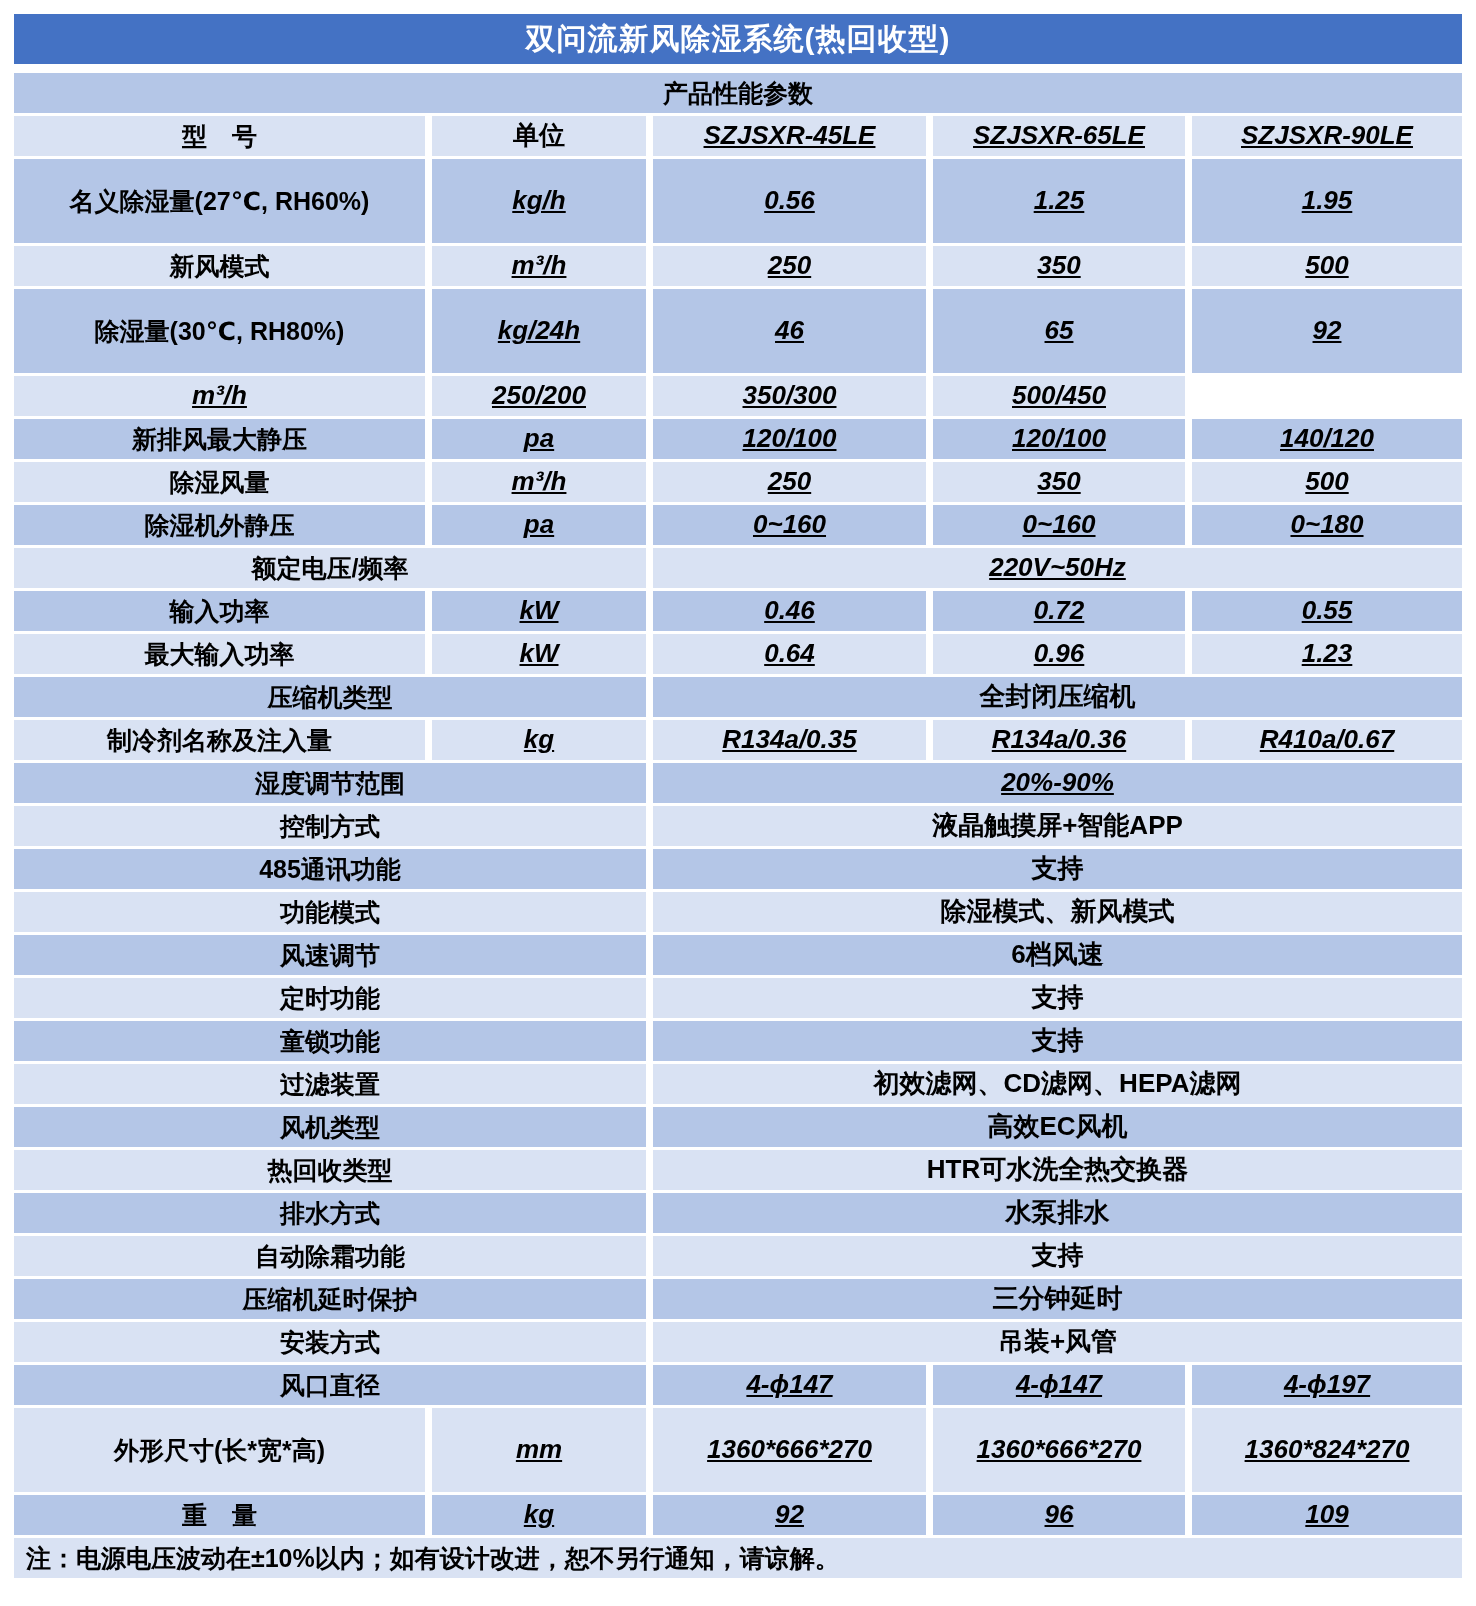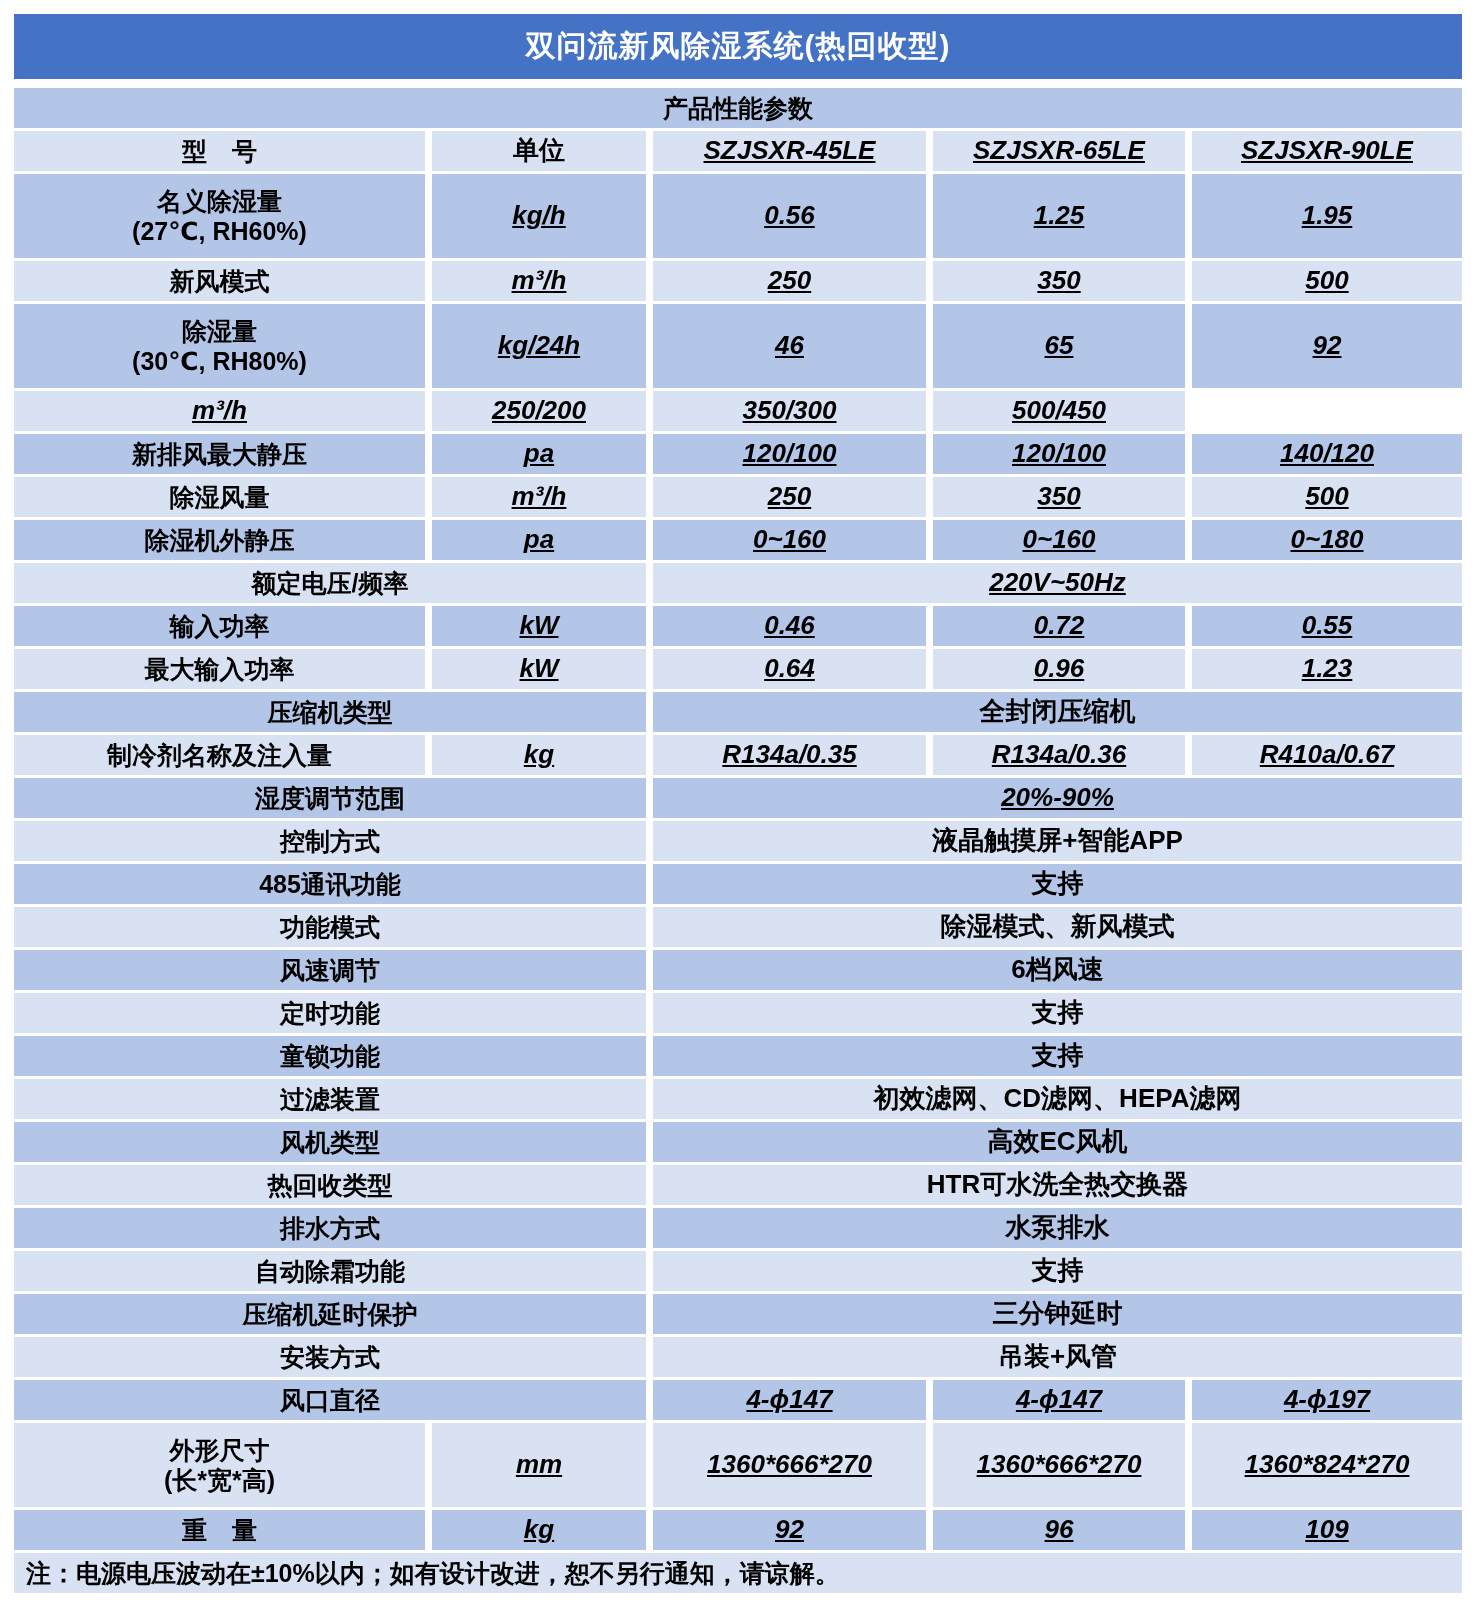--- a/index.html
+++ b/index.html
@@ -3,35 +3,35 @@
 <meta charset="utf-8">
 <style>
   html,body{margin:0;padding:0;}
   body{
     width:1476px;height:1606px;background:#ffffff;
     font-family:"Liberation Sans","DejaVu Sans",sans-serif;
     font-weight:700;color:#000;position:relative;overflow:hidden;
   }
   .sheet{position:absolute;left:14px;top:14px;width:1448px;}
   .title-bar{
-    height:65px;background:var(--title_bg,#4472C4);color:var(--title_text,#ffffff);
+    height:50px;background:var(--title_bg,#4472C4);color:var(--title_text,#ffffff);
     display:flex;align-items:center;justify-content:center;
     font-size:30px;letter-spacing:1px;margin-bottom:9px;
   }
   .row{
     display:grid;
     grid-template-columns:411px 214px 273px 252px 270px;
     column-gap:7px;margin-bottom:3px;
   }
   .cell{
     display:flex;align-items:center;justify-content:center;
     text-align:center;font-size:25px;height:40px;line-height:1.2;
   }
   .h2{height:84px;}
-  .two{flex-direction:column;justify-content:center;gap:0;text-align:center;}
+  .two{flex-direction:row;justify-content:center;gap:0;text-align:center;}
   .dark{background:var(--row_dark,#B4C6E7);}
   .light{background:var(--row_light,#D9E2F3);}
   .span2{grid-column:1/3;}
   .span3{grid-column:3/6;}
   .span5{grid-column:1/6;}
   .v{font-size:26px;}
   .ital{font-style:italic;text-decoration:underline;}
   .note-cell{justify-content:flex-start;text-align:left;padding-left:12px;font-size:25px;}
 </style>
 </head>

